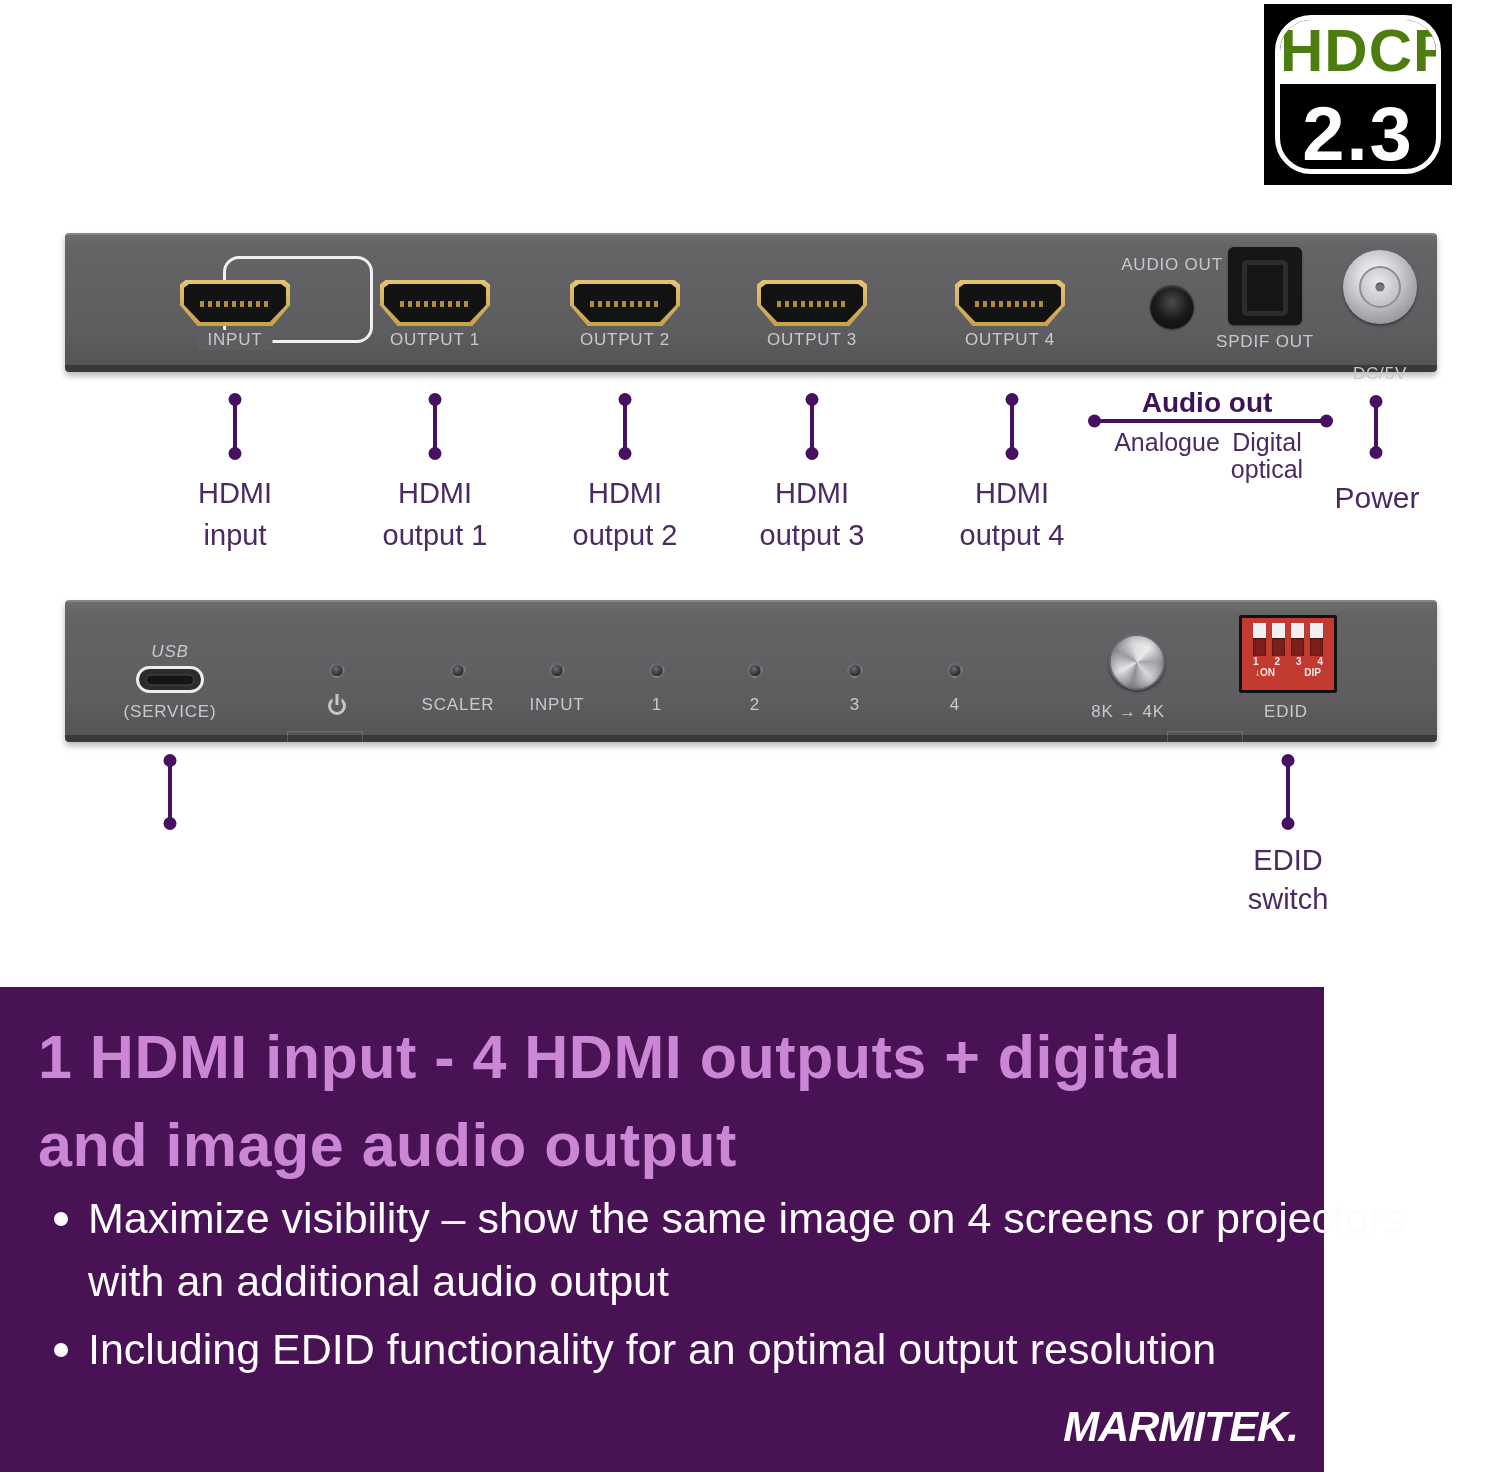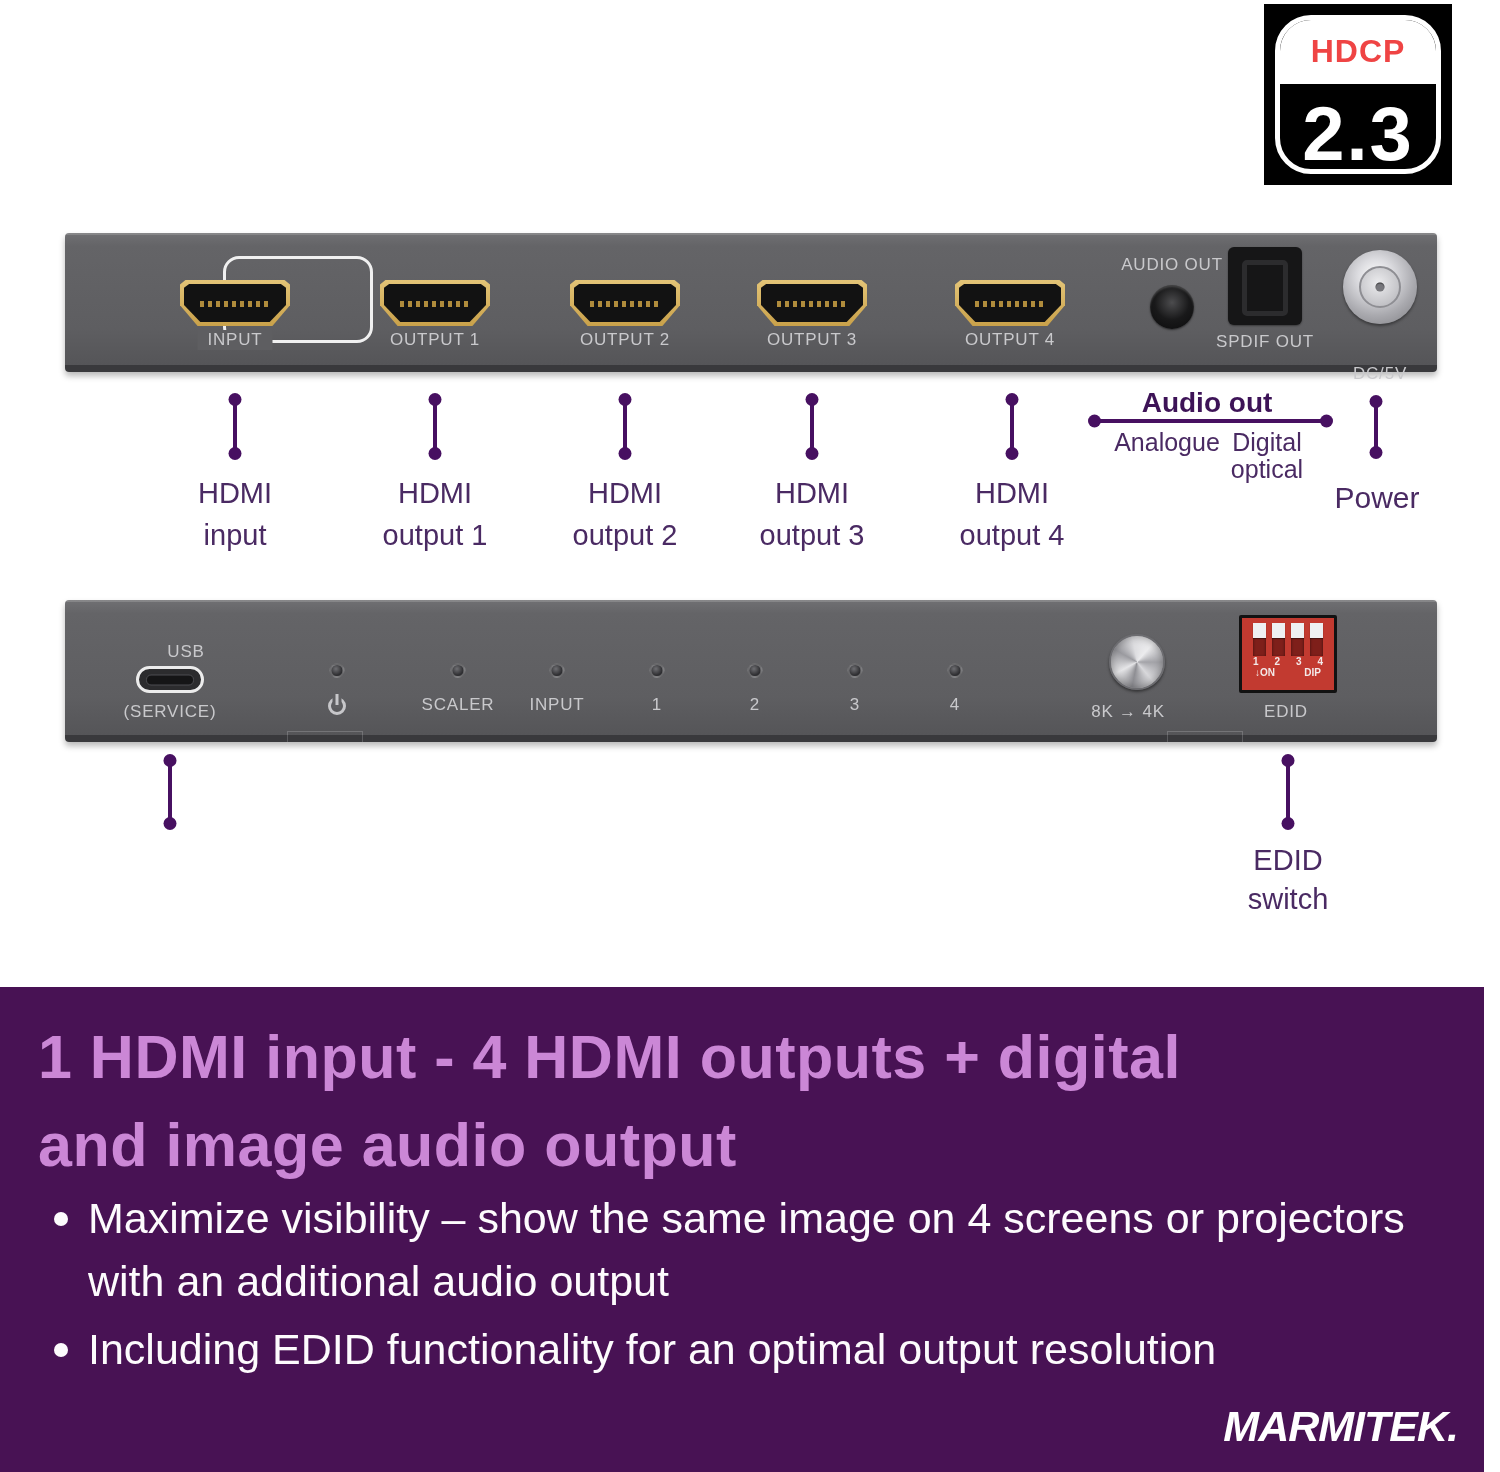--- a/index.html
+++ b/index.html
@@ -3,21 +3,21 @@
 <meta charset="utf-8">
 <style>
   * { box-sizing: border-box; margin: 0; padding: 0; }
   html,body { background:#ffffff; }
   body { font-family: "Liberation Sans", sans-serif; }
   .canvas { position:relative; width:1500px; height:1472px; background:#ffffff; overflow:hidden; }
 
   
   .hdcp { position:absolute; left:1264px; top:4px; width:188px; height:181px; background:#000; padding:11px; }
   .hdcp-frame { width:100%; height:100%; border:5px solid #fff; border-radius:36px; overflow:hidden; background:#000; }
-  .hdcp-top { height:64px; background:#fff; color:#ef4444; font-weight:bold; font-size:32px; line-height:62px; text-align:center; letter-spacing:1px; }
+  .hdcp-top { height:64px; background:#fff; color:#4d7c0f; font-weight:bold; font-size:60px; line-height:62px; text-align:center; letter-spacing:1px; }
   .hdcp-bottom { height:calc(100% - 64px); display:flex; align-items:center; justify-content:center; color:#fff; font-weight:bold; font-size:76px; letter-spacing:2px;margin-top:7px; }
 
   
   .panel { position:absolute; left:65px; width:1372px; background:linear-gradient(180deg,#707073 0%,#646467 10%,#5e5e61 72%,#555558 100%); border-radius:4px; border-bottom:7px solid #39393c; box-shadow:0 4px 6px rgba(0,0,0,.28); }
   .panel::before { content:''; position:absolute; top:0; left:0; right:0; height:2px; background:rgba(255,255,255,.16); border-radius:4px 4px 0 0; }
   .back-panel { top:233px; height:139px; }
   .front-panel { top:600px; height:142px; }
 
   .plabel { position:absolute; transform:translate(-50%,-50%); color:#c9c9cc; font-size:17px; letter-spacing:.8px; white-space:nowrap; }
 
@@ -60,21 +60,21 @@
   .vline::before { top:-6px; } .vline::after { bottom:-6px; }
   .hline { position:absolute; height:4px; background:#471061; }
   .hline::before, .hline::after { content:''; position:absolute; top:50%; transform:translateY(-50%); width:13px; height:13px; border-radius:50%; background:#471061; }
   .hline::before { left:-5px; } .hline::after { right:-5px; }
   .ann { position:absolute; transform:translateX(-50%); text-align:center; color:#4a2a63; font-size:29px; line-height:42px; white-space:nowrap; }
   .ann-bold { font-weight:bold; font-size:28px; line-height:34px; color:#3d1357; }
   .ann-small { font-size:25px; line-height:27px; }
   .ann-power { font-size:30px; }
 
   
-  .info { position:absolute; left:0; top:987px; width:1484px; height:485px; background:#481254; }
+  .info { position:absolute; left:0; top:987px; width:1324px; height:485px; background:#481254; }
   .headline { position:absolute; left:38px; top:26px; font-size:61px; line-height:88px; font-weight:bold; color:#cb87d6; letter-spacing:.5px; white-space:nowrap; }
   .bullets { position:absolute; left:52px; top:200px; width:1400px; }
   .bullet { position:relative; padding-left:36px; color:#fdfbfd; font-size:43px; line-height:63px; }
   .bullet + .bullet { margin-top:5px; }
   .bullet::before { content:''; position:absolute; left:2px; top:25px; width:14px; height:14px; border-radius:50%; background:#fdfbfd; }
   .brand { position:absolute; right:26px; top:415px; color:#ffffff; font-size:43px; font-weight:bold; font-style:italic; letter-spacing:-1px; }
 </style>
 </head>
 <body>
 
@@ -161,21 +161,21 @@
   <div class="hline" style="left:1093px; top:419px; width:235px;"></div>
   <div class="ann ann-small" style="left:1167px; top:429px;">Analogue</div>
   <div class="ann ann-small" style="left:1267px; top:429px;">
     <div>Digital</div>
     <div>optical</div>
   </div>
   <div class="vline" style="left:1376px; top:401px; height:52px;"></div>
   <div class="ann ann-power" style="left:1377px; top:477px;">Power</div>
 
   <div class="panel front-panel">
-    <div class="plabel" style="left:121px; top:52px;">USB</div>
+    <div class="plabel" style="left:105px; top:52px;font-style:italic;">USB</div>
     <div class="usbc" style="left:105px; top:66px;"></div>
     <div class="plabel" style="left:105px; top:112px;">(SERVICE)</div>
 
     <div class="led" style="left:272px; top:63px;"></div>
     <div class="led" style="left:393px; top:63px;"></div>
     <div class="led" style="left:492px; top:63px;"></div>
     <div class="led" style="left:592px; top:63px;"></div>
     <div class="led" style="left:690px; top:63px;"></div>
     <div class="led" style="left:790px; top:63px;"></div>
     <div class="led" style="left:890px; top:63px;"></div>

